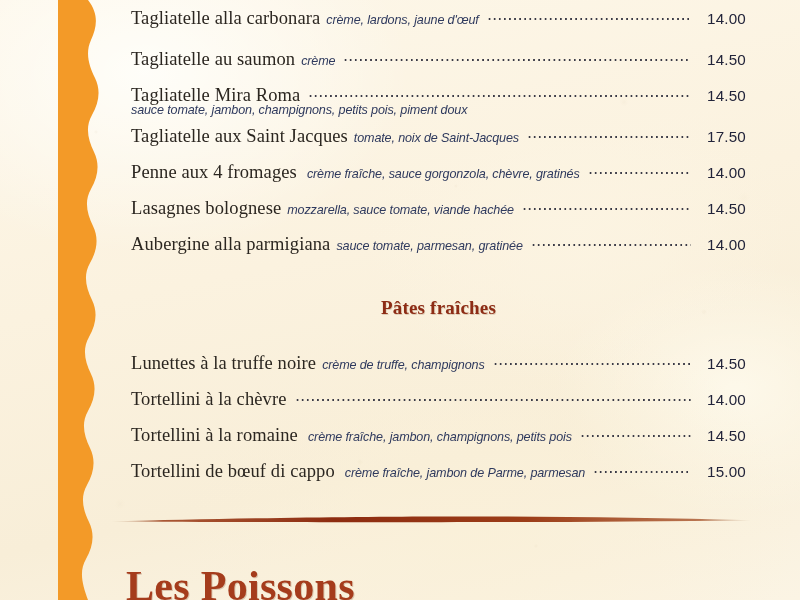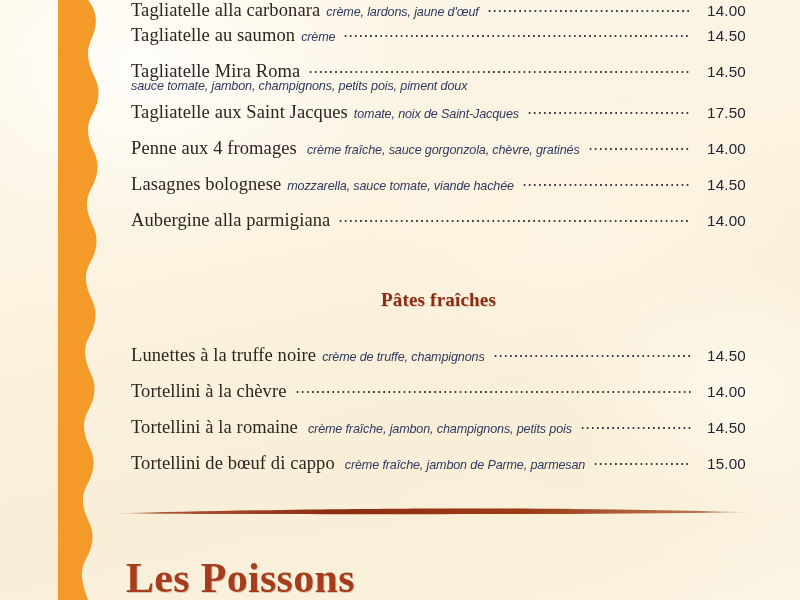--- a/index.html
+++ b/index.html
@@ -59,21 +59,21 @@
   #orange-stripe svg {
     display: block;
     width: 46px;
     height: 600px;
   }
 
   
   #content {
     position: absolute;
     left: 0;
-    top: 8px;
+    top: 16px;
     width: 800px;
     height: 502px;
     z-index: 3;
   }
 
   .menu-list {
     position: absolute;
     left: 131px;
     width: 615px;
   }
@@ -222,21 +222,21 @@
 
       <div class="menu-item" style="margin-top:0;">
         <div class="item-line">
           <span class="dish-name">Tagliatelle alla carbonara</span>
           <span class="dish-desc">crème, lardons, jaune d'œuf</span>
           <span class="leader"></span>
           <span class="price">14.00</span>
         </div>
       </div>
 
-      <div class="menu-item" style="margin-top:4px;">
+      <div class="menu-item" style="margin-top:20px;">
         <div class="item-line">
           <span class="dish-name">Tagliatelle au saumon</span>
           <span class="dish-desc">crème</span>
           <span class="leader"></span>
           <span class="price">14.50</span>
         </div>
       </div>
 
       <div class="menu-item" style="margin-top:15px;">
         <div class="item-line">
@@ -270,20 +270,21 @@
           <span class="dish-name">Lasagnes bolognese</span>
           <span class="dish-desc">mozzarella, sauce tomate, viande hachée</span>
           <span class="leader"></span>
           <span class="price">14.50</span>
         </div>
       </div>
 
       <div class="menu-item" style="margin-top:15px;">
         <div class="item-line">
           <span class="dish-name">Aubergine alla parmigiana</span>
+          <span class="dish-desc">sauce tomate, parmesan, gratinée</span>
           <span class="leader"></span>
           <span class="price">14.00</span>
         </div>
       </div>
 
     </div>
 
     <div class="section-heading" id="heading-pates">Pâtes fraîches</div>
 
     <div class="menu-list" id="list-b" style="top:337px;">

